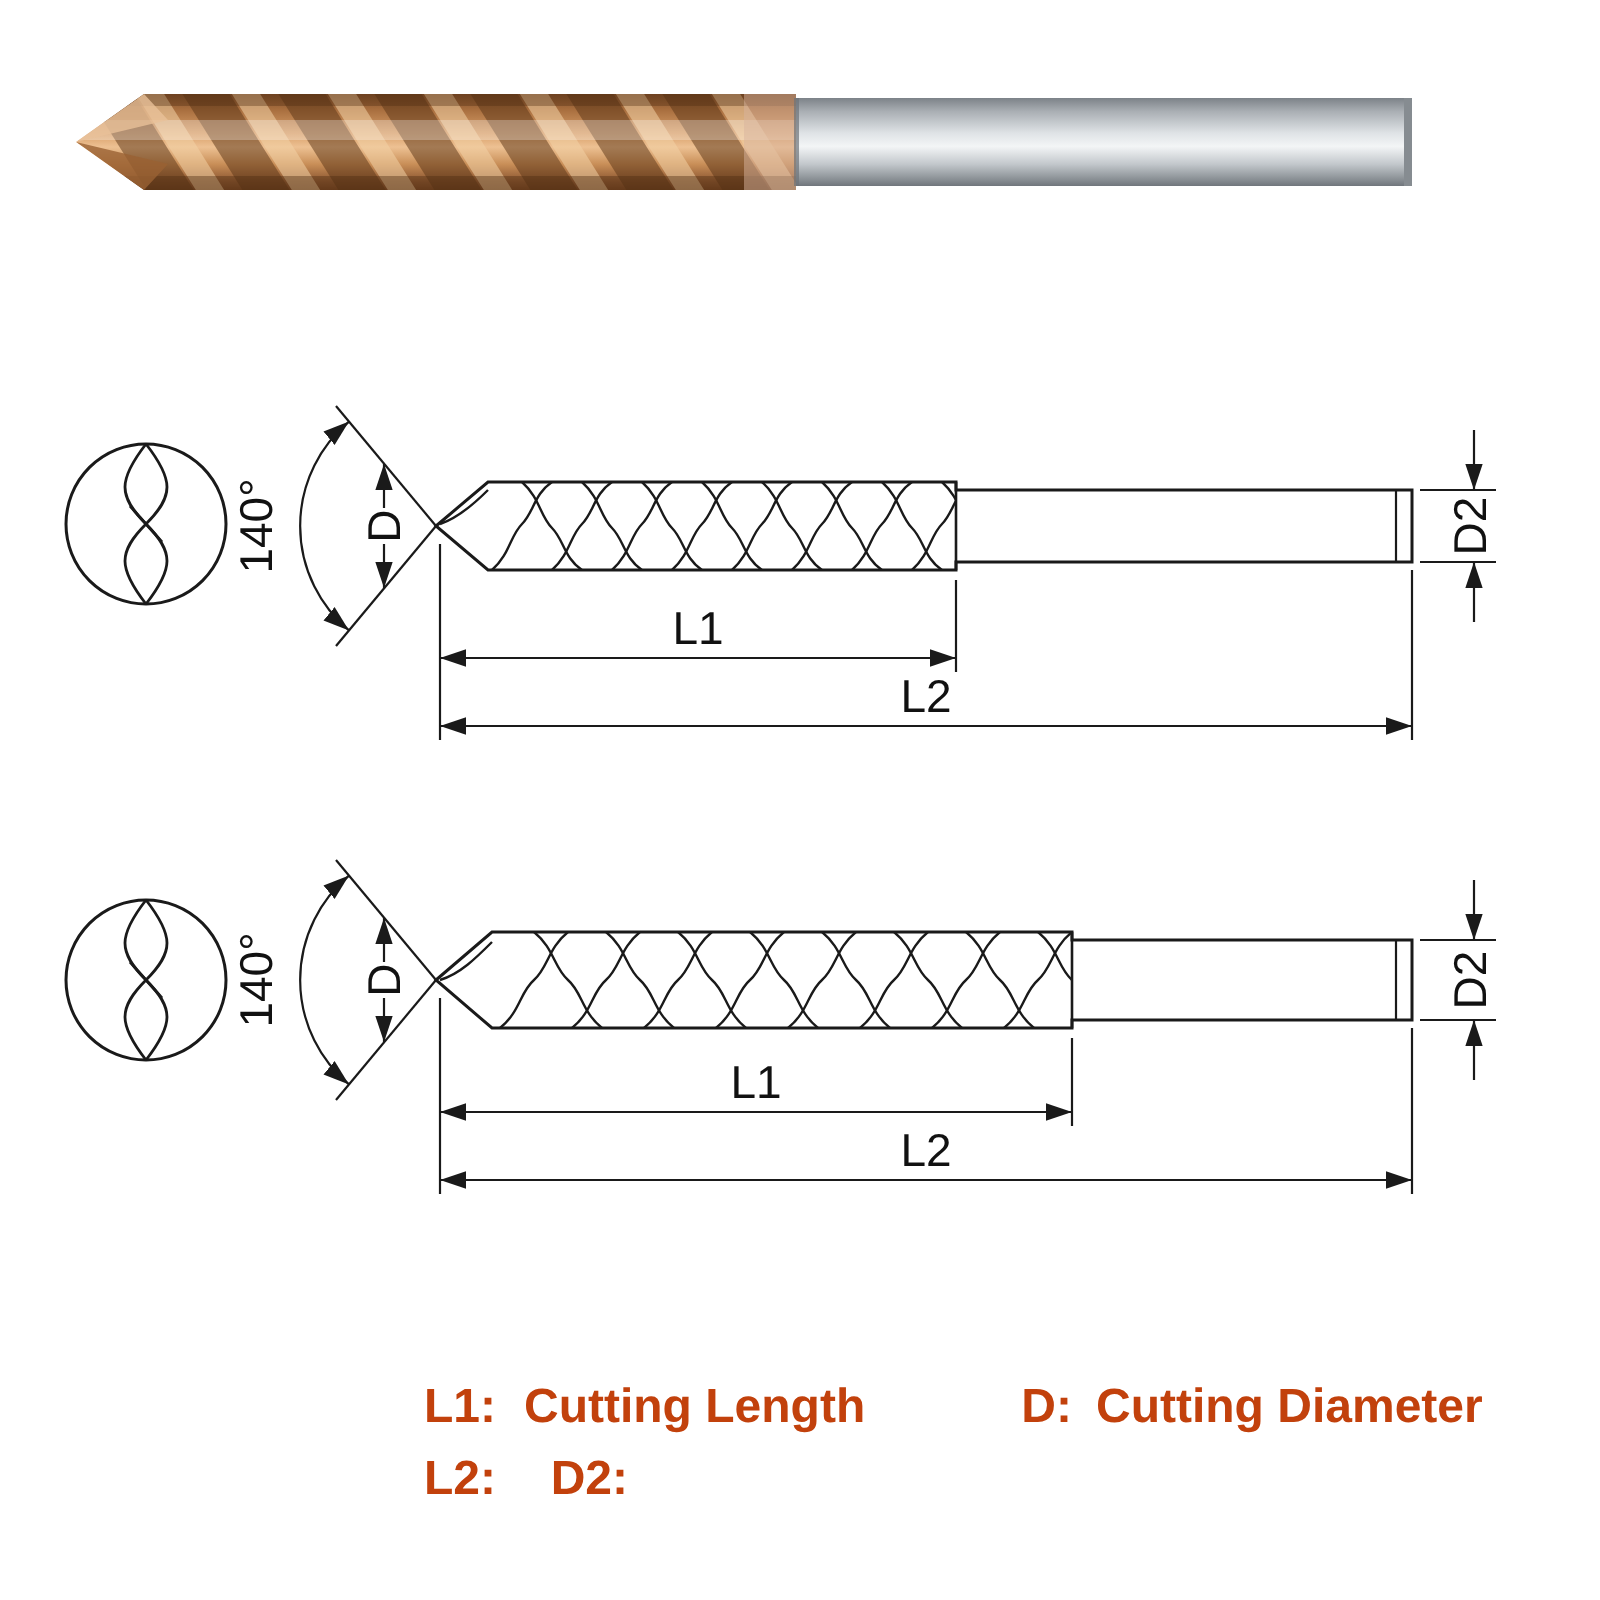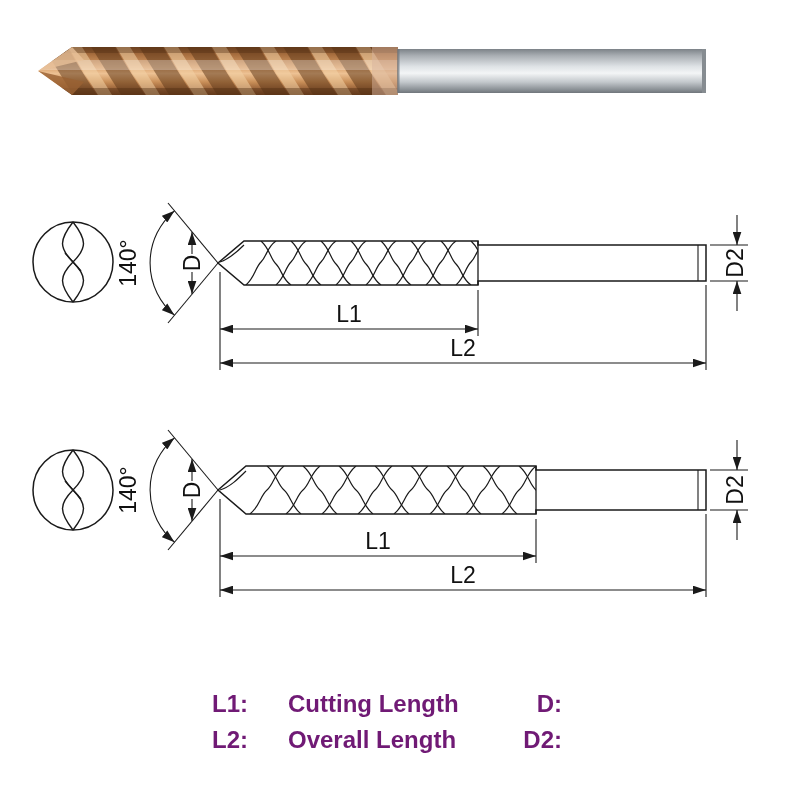--- a/index.html
+++ b/index.html
@@ -1,24 +1,24 @@
 <!DOCTYPE html>
 <html><head>
 <meta charset="utf-8">
 <style>
   html,body{margin:0;padding:0;background:#ffffff;}
   body{font-family:"Liberation Sans",sans-serif;}
   .page{position:relative;width:800px;height:800px;background:#ffffff;overflow:hidden;}
   svg{position:absolute;left:0;top:0;}
   svg text{font-family:"Liberation Sans",sans-serif;fill:#111111;}
   .dim-label{font-size:23px;font-weight:500;}
-  .legend{position:absolute;left:212px;top:686px;color:#701a75;font-size:24px;font-weight:700;}
+  .legend{position:absolute;left:212px;top:686px;color:#c2410c;font-size:24px;font-weight:700;}
   .legend-row{display:flex;align-items:baseline;height:36px;line-height:36px;}
   .legend-sym-1{display:inline-block;width:50px;}
-  .legend-lab-1{display:inline-block;width:222px;margin-left:26px;}
+  .legend-lab-1{display:inline-block;width:222px;}
   .legend-sym-2{display:inline-block;width:52px;text-align:right;}
   .legend-lab-2{display:inline-block;margin-left:12px;white-space:nowrap;}
 </style>
 </head>
 <body>
 
 <div class="page">
 
 <svg width="800" height="800" viewBox="0 0 800 800">
   <defs>
@@ -224,21 +224,21 @@
       <text class="dim-label" x="735" y="490" text-anchor="middle" dominant-baseline="central" transform="rotate(-90 735 490)" stroke="none" fill="#111111">D2</text>
     </g>
   </g>
 </svg>
 
   <div class="legend">
     <div class="legend-row">
       <span class="legend-sym-1">L1:</span>
       <span class="legend-lab-1">Cutting Length</span>
       <span class="legend-sym-2">D:</span>
+      <span class="legend-lab-2">Cutting Diameter</span>
     </div>
     <div class="legend-row">
       <span class="legend-sym-1">L2:</span>
-      <span class="legend-lab-1">Overall Length</span>
       <span class="legend-sym-2">D2:</span>
     </div>
   </div>
 
 </div>
 
 </body></html>

